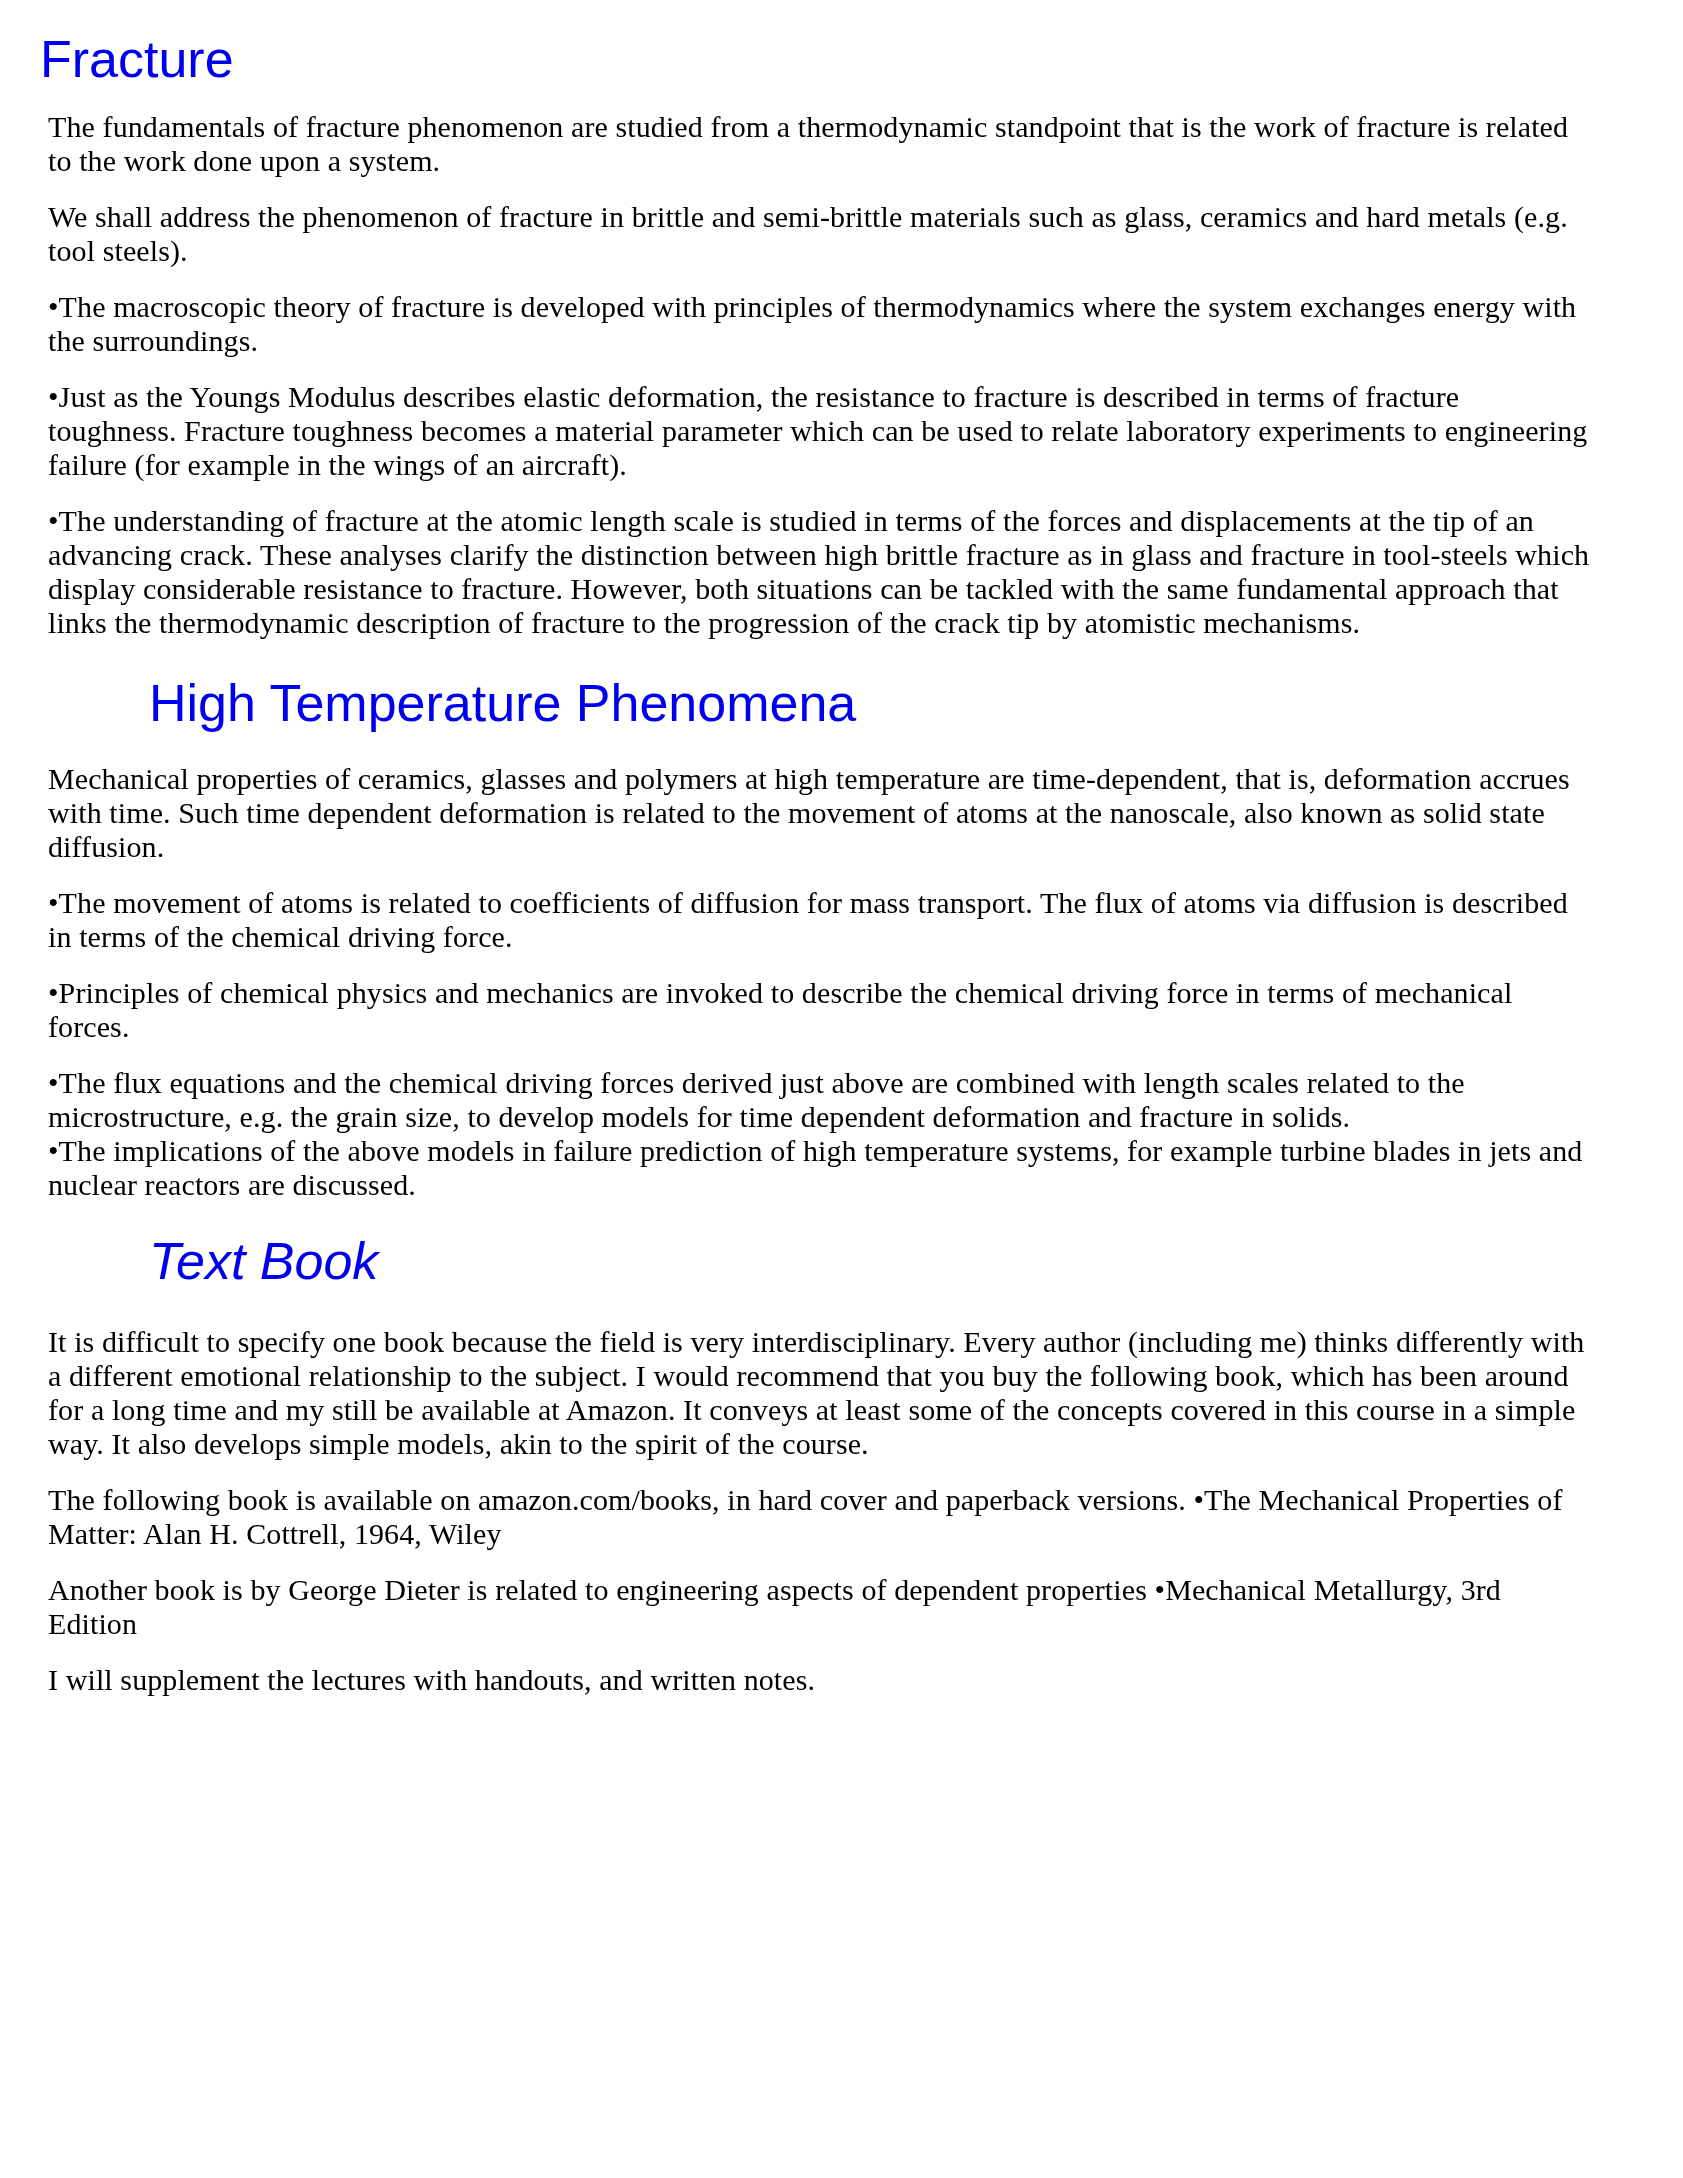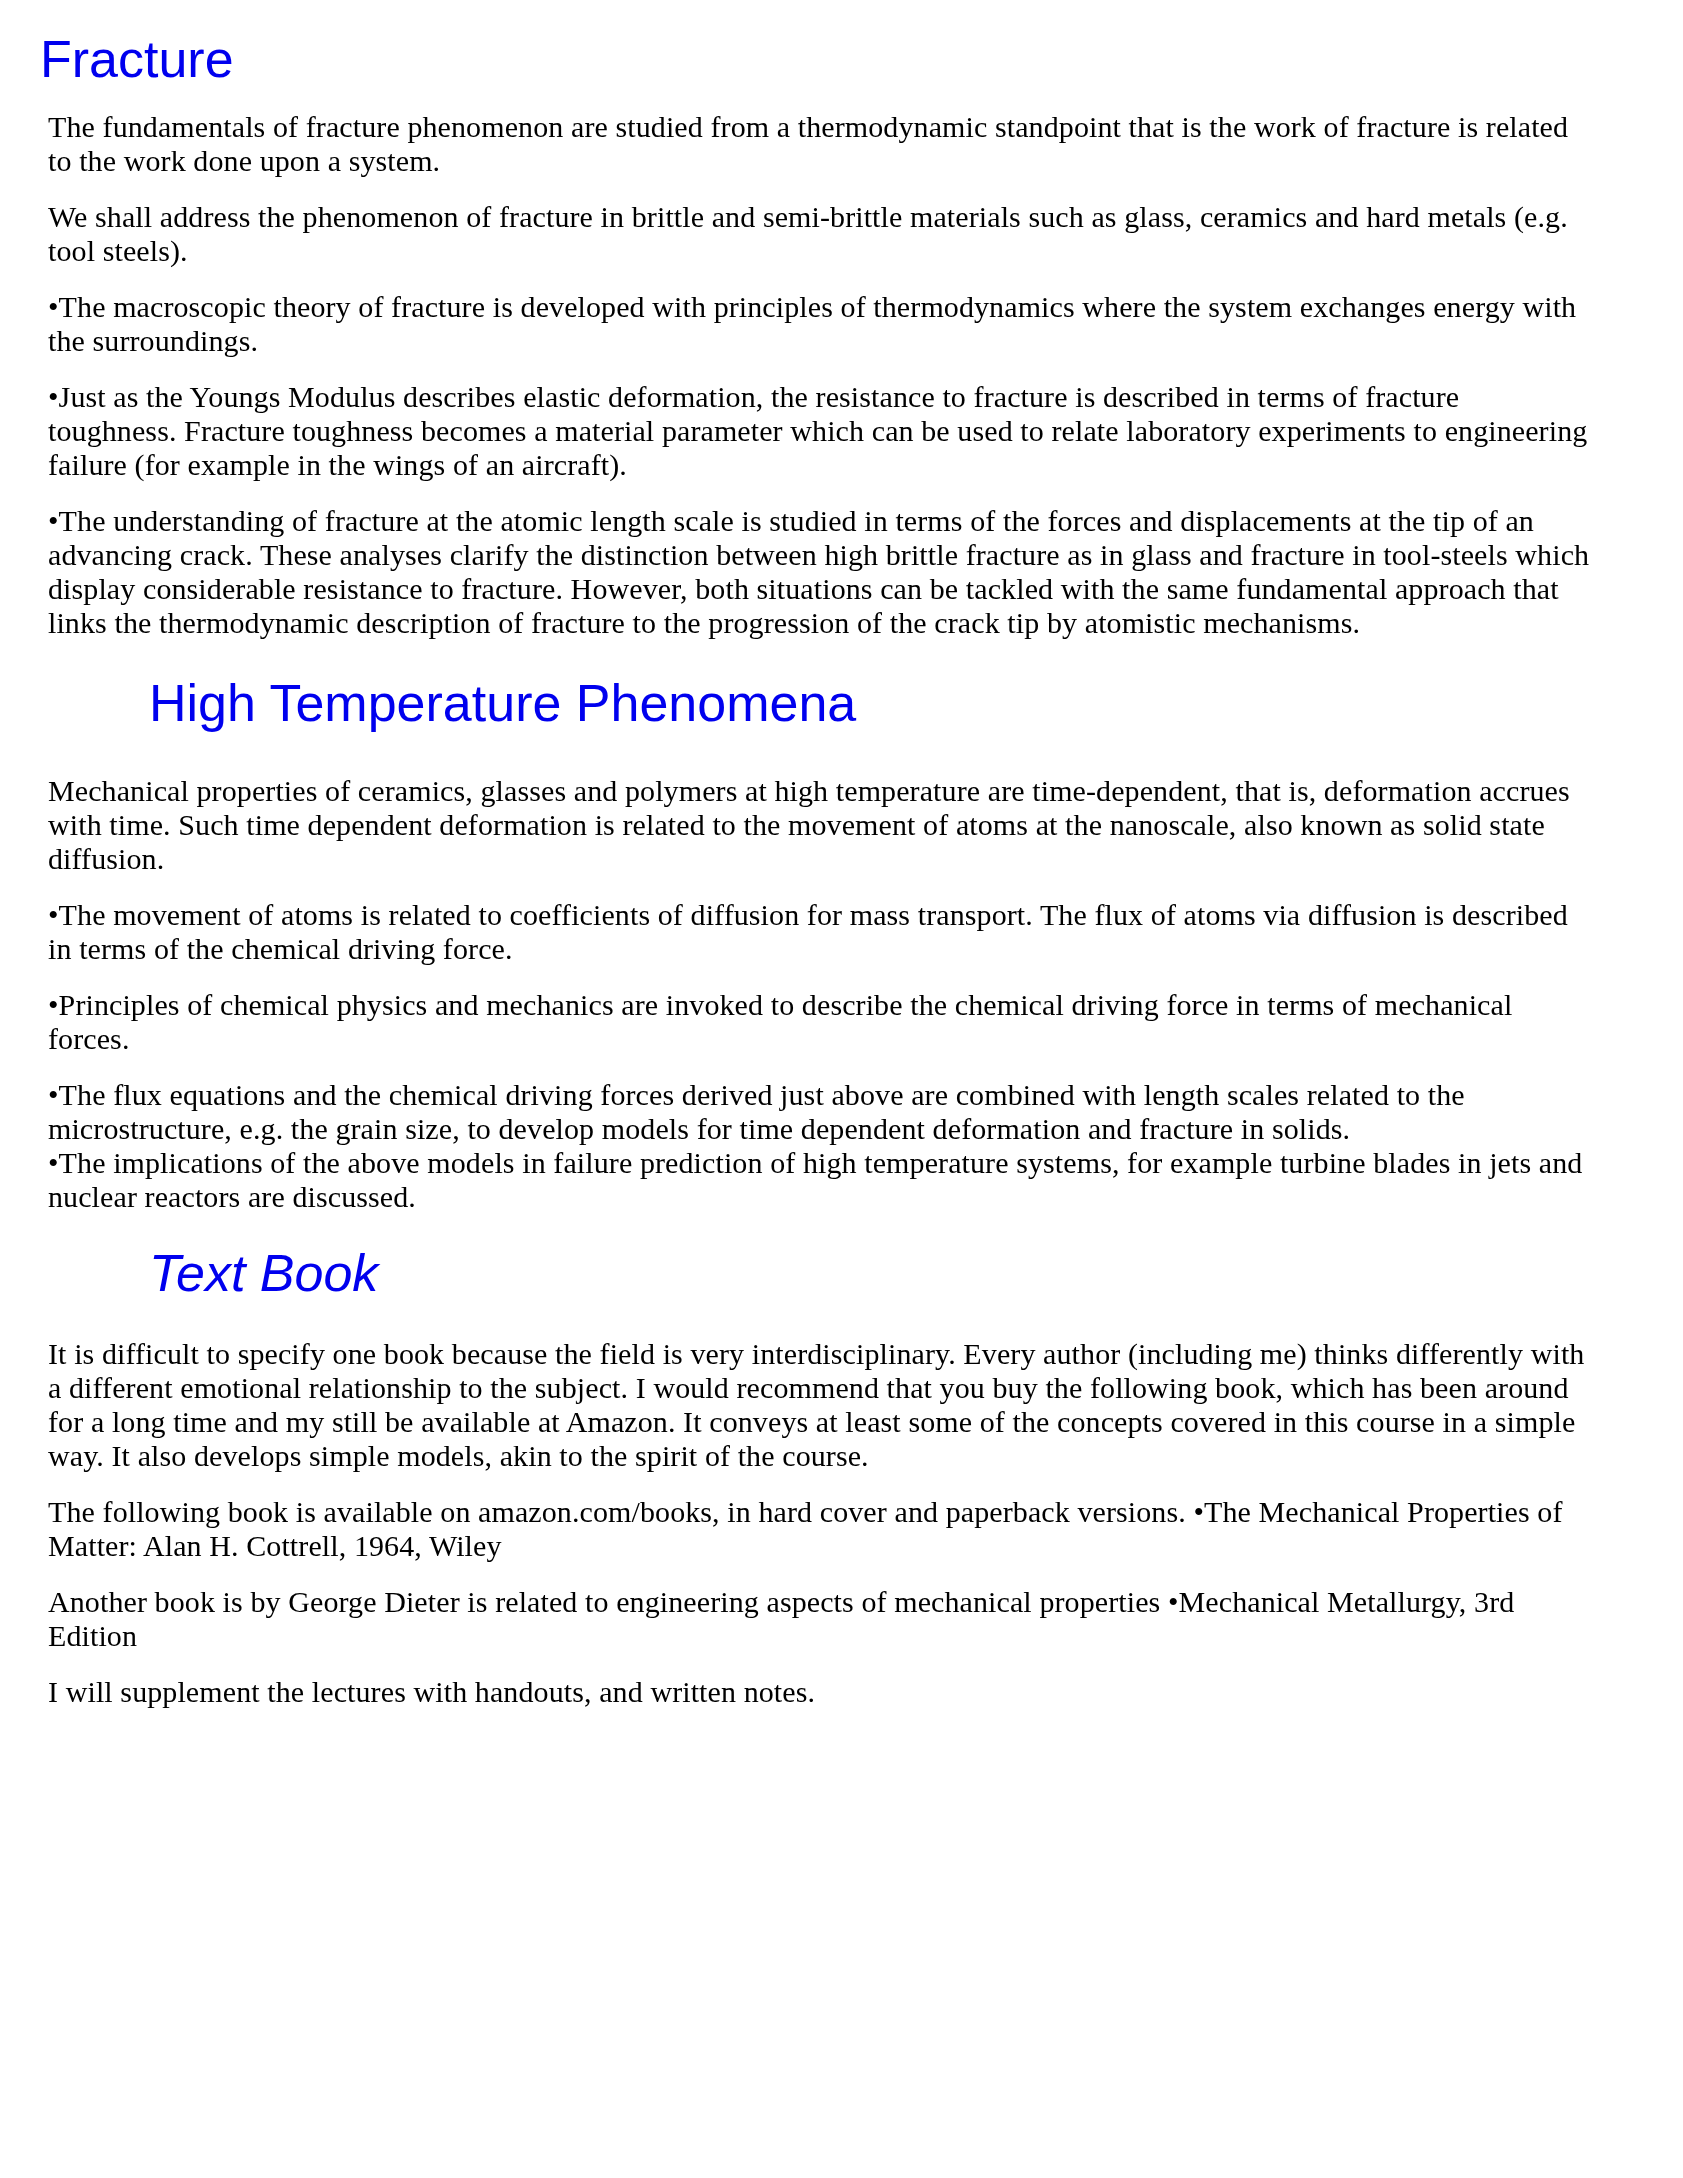--- a/index.html
+++ b/index.html
@@ -28,21 +28,21 @@
     color: #0000ee;
     font-weight: 400;
     font-size: 52px;
     line-height: 1.12;
     margin: 0 0 22px 0;
     padding: 0;
     letter-spacing: 0px;
   }
   h1.heading.indented {
     margin-top: 34px;
-    margin-bottom: 42px;
+    margin-bottom: 30px;
     padding-left: 109px;
   }
   h1.heading.indented.tight {
     margin-top: 30px;
     margin-bottom: 34px;
     font-style: italic;
   }
   p.body-text {
     font-size: 30px;
     line-height: 34px;
@@ -85,18 +85,18 @@
   <p class="body-text no-gap">•The flux equations and the chemical driving forces derived just above are combined with length scales related to the microstructure, e.g. the grain size, to develop models for time dependent deformation and fracture in solids.</p>
 
   <p class="body-text">•The implications of the above models in failure prediction of high temperature systems, for example turbine blades in jets and nuclear reactors are discussed.</p>
 
   <h1 class="heading indented tight">Text Book</h1>
 
   <p class="body-text">It is difficult to specify one book because the field is very interdisciplinary. Every author (including me) thinks differently with a different emotional relationship to the subject. I would recommend that you buy the following book, which has been around for a long time and my still be available at Amazon. It conveys at least some of the concepts covered in this course in a simple way. It also develops simple models, akin to the spirit of the course.</p>
 
   <p class="body-text">The following book is available on amazon.com/books, in hard cover and paperback versions. •The Mechanical Properties of Matter: Alan H. Cottrell, 1964, Wiley</p>
 
-  <p class="body-text">Another book is by George Dieter is related to engineering aspects of mechanical properties •Mechanical Metallurgy, 3rd Edition</p>
+  <p class="body-text">Another book is by George Dieter is related to engineering aspects of dependent properties •Mechanical Metallurgy, 3rd Edition</p>
 
   <p class="body-text">I will supplement the lectures with handouts, and written notes.</p>
 
 </div>
 
 
 </body></html>

